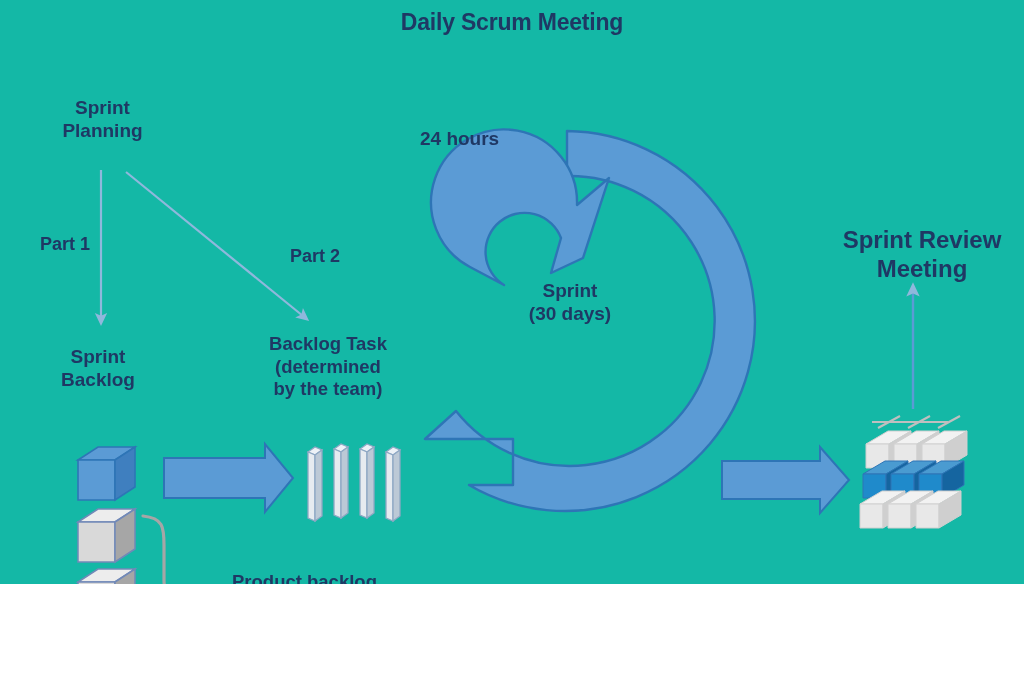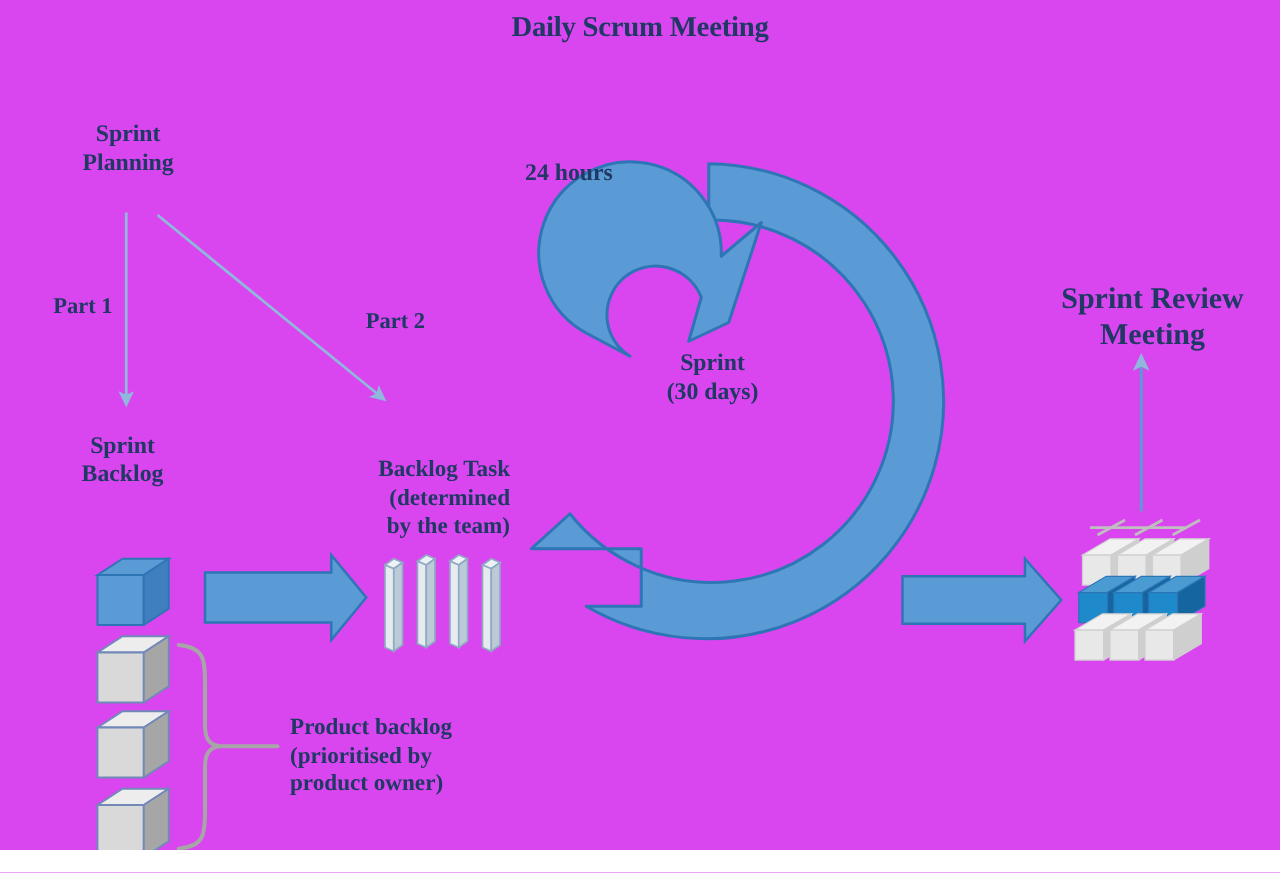--- a/index.html
+++ b/index.html
@@ -3,24 +3,24 @@
 <meta charset="utf-8">
 <style>
   html, body {
     margin: 0;
     padding: 0;
     background: #ffffff;
   }
   #canvas {
     position: relative;
     width: 1024px;
-    height: 680px;
-    background: #d946ef;
+    height: 584px;
+    background: #14b8a6;
     overflow: hidden;
-    font-family: Liberation Serif, serif;
+    font-family: Liberation Sans, sans-serif;
   }
   .lbl {
     position: absolute;
     color: #1F3864;
     font-weight: bold;
     line-height: 1.22;
     white-space: pre-line;
   }
   #title {
     left: 0; top: 8px;
@@ -40,21 +40,21 @@
   #lbl-part2 {
     left: 240px; top: 246px; width: 100px;
     text-align: right; font-size: 18px;
   }
   #lbl-sprint-backlog {
     left: 18px; top: 345px; width: 160px;
     text-align: center; font-size: 19px;
   }
   #lbl-backlog-task {
     left: 248px; top: 333px; width: 160px;
-    text-align: right; font-size: 18.5px; margin-top: 32px;
+    text-align: center; font-size: 18.5px;
   }
   #lbl-24hours {
     left: 420px; top: 127px; width: 120px;
     text-align: left; font-size: 19px;
   }
   #lbl-sprint30 {
     left: 480px; top: 279px; width: 180px;
     text-align: center; font-size: 19px;
   }
   #lbl-sprint-review {

